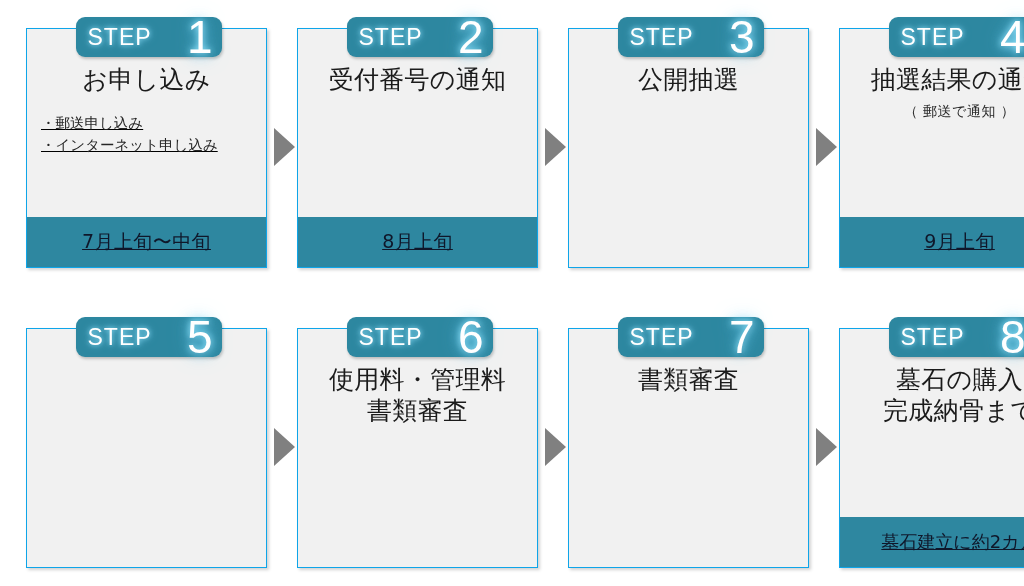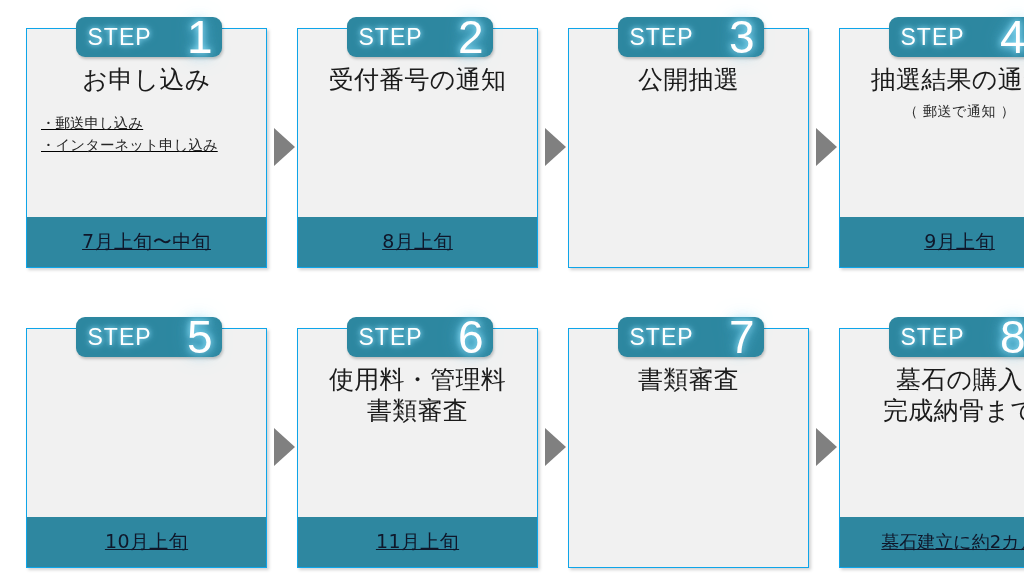--- a/index.html
+++ b/index.html
@@ -249,40 +249,34 @@
         <span class="step-badge-number">4</span>
       </div>
     </div>
 
   </div>
 
   <div class="row row-bottom">
 
     <div class="step-cell">
       <div class="card">
-        <div class="card-footer">
-          <span class="card-footer-text">10月上旬</span>
-        </div>
       </div>
       <div class="step-badge">
         <span class="step-badge-label">STEP</span>
         <span class="step-badge-number">5</span>
       </div>
     </div>
 
     <div class="step-cell">
       <div class="arrow"></div>
       <div class="card">
         <div class="card-body">
           <div class="card-title">使用料・管理料
 書類審査</div>
         </div>
-        <div class="card-footer">
-          <span class="card-footer-text">11月上旬</span>
-        </div>
       </div>
       <div class="step-badge">
         <span class="step-badge-label">STEP</span>
         <span class="step-badge-number">6</span>
       </div>
     </div>
 
     <div class="step-cell">
       <div class="arrow"></div>
       <div class="card">

